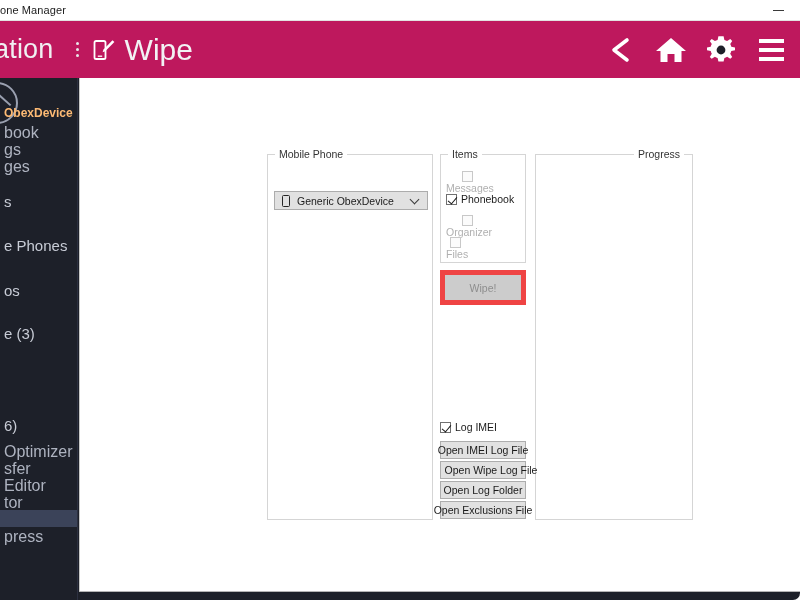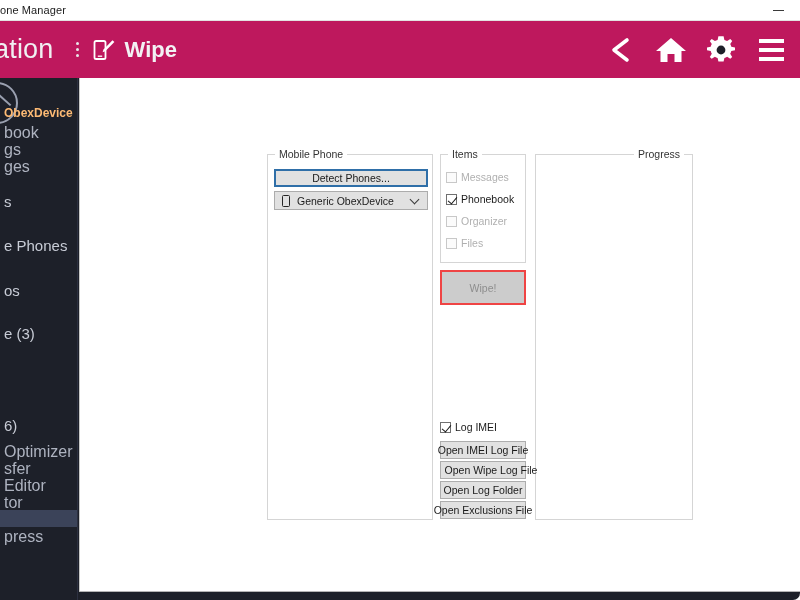--- a/index.html
+++ b/index.html
@@ -68,21 +68,21 @@
   .hdr-dots i {
     width: 3px; height: 3px; border-radius: 50%;
     background: #e8e8ea; display: block;
   }
   .hdr-pageicon {
     margin-left: 8px;
     display: flex; align-items: center;
   }
   .hdr-pagelabel {
     margin-left: 8px;
-    font-size: 22px; font-weight: 700;
+    font-size: 30px; font-weight: 400;
     color: #f2f2f4;
     white-space: nowrap;
   }
   .hdr-spacer { flex: 1; }
   .hdr-icon {
     width: 50px; height: 57px;
     display: flex; align-items: center; justify-content: center;
     color: #ffffff;
   }
   .hdr-icon.last { margin-right: 4px; }
@@ -177,21 +177,21 @@
     color: #1a1a1a;
     display: flex; align-items: center; justify-content: center;
     white-space: nowrap;
   }
   .btn.primary {
     background: #e1e1e1;
     border: 2px solid #2f6fa8;
   }
   .btn.disabled {
     background: #cccccc;
-    border: 2px solid #ef4444;
+    border: 5px solid #ef4444;
     color: #8e8e8e;
   }
 
   #btn-detect { left: 6px; top: 14px; width: 154px; height: 18px; }
   #btn-wipe   { left: 360px; top: 192px; width: 86px; height: 35px; }
 
   .logbtn { left: 360px; width: 86px; height: 18px; }
   #btn-imeilog  { top: 363px; }
   #btn-wipelog  { top: 383px; padding-left: 16px; }
   #btn-logfold  { top: 403px; }
@@ -223,21 +223,21 @@
   }
 
   
   .chk {
     position: absolute;
     display: flex; align-items: center;
     font-size: 10.5px;
     color: #1a1a1a;
     white-space: nowrap;
   }
-  .chk.disabled { color: #b0b0b0; }
+  .chk.disabled { color: #b0b0b0; flex-direction: column; }
   .chk-box {
     position: relative;
     width: 11px; height: 11px;
     border: 1px solid #707070;
     background: #ffffff;
     margin-right: 4px;
     flex: none;
   }
   .chk.disabled .chk-box { border-color: #c8c8c8; background: #fbfbfb; }
   .chk-box.checked::after {
@@ -337,21 +337,20 @@
         <div class="sb-item selected" style="top: 432px;"></div>
         <div class="sb-item small" style="top: 450px;">press</div>
       </div>
   </div>
 
   <div class="content">
 
     <div class="groupbox" id="gb-mobile">
       <span class="gb-label left">Mobile Phone</span>
 
-      <div class="btn primary" id="btn-detect">Detect Phones...</div>
 
       <div class="combo">
         <span class="combo-phoneicon"></span>
         <span class="combo-text">Generic ObexDevice</span>
         <span class="combo-arrow"></span>
       </div>
     </div>
 
     <div class="groupbox" id="gb-items">
       <span class="gb-label left">Items</span>

